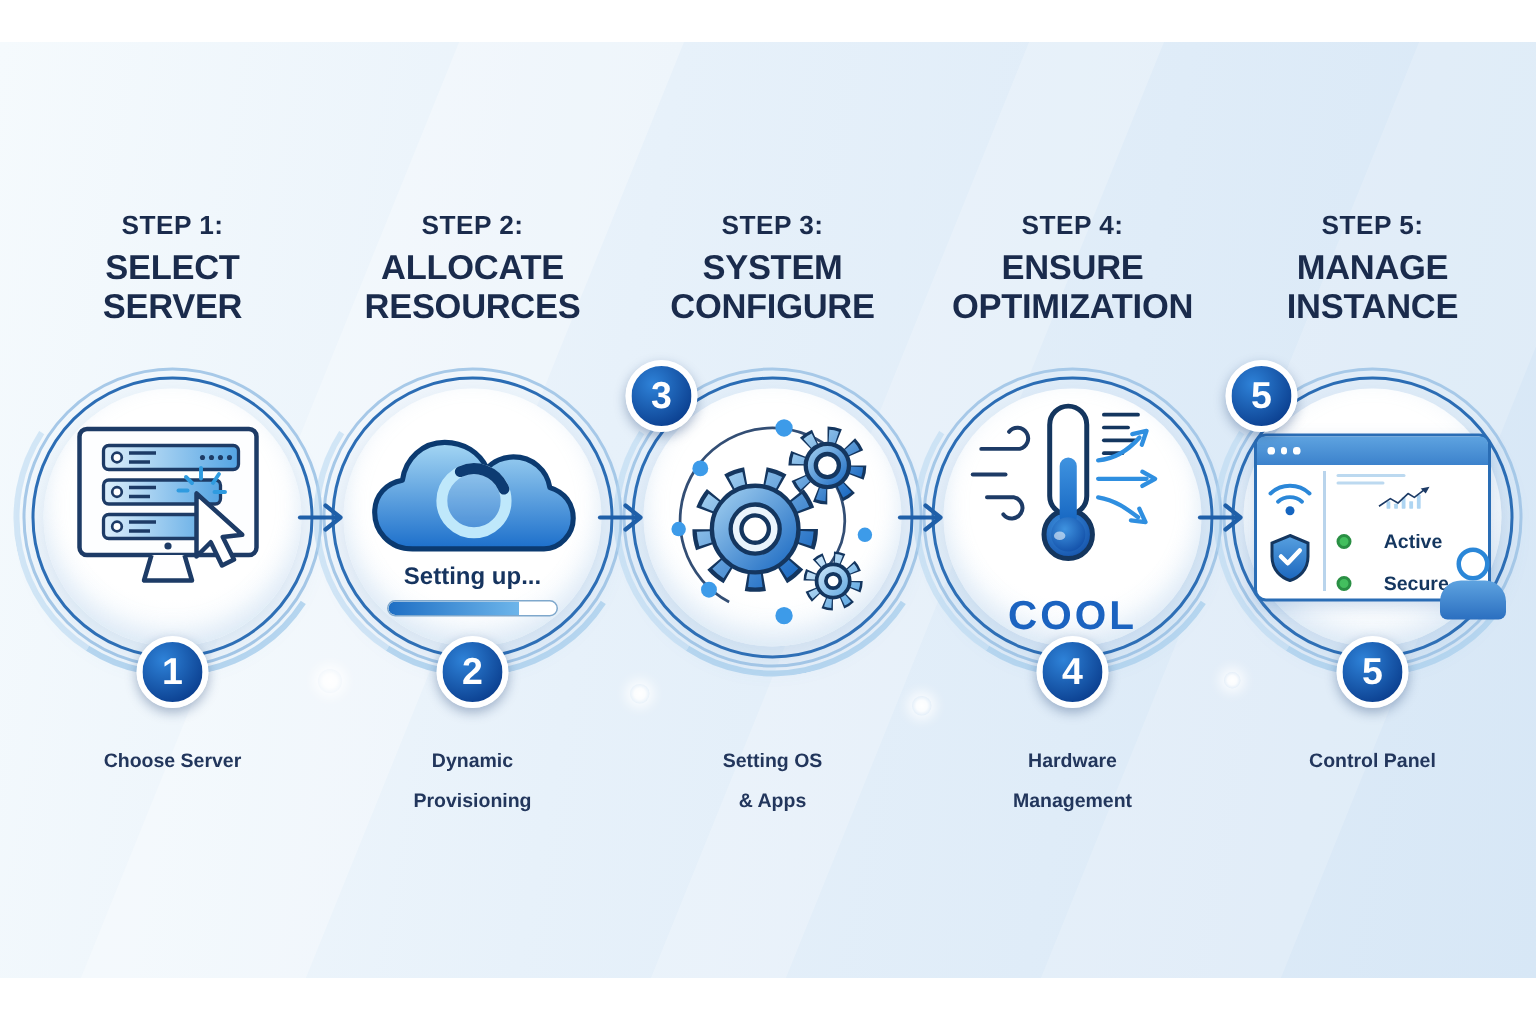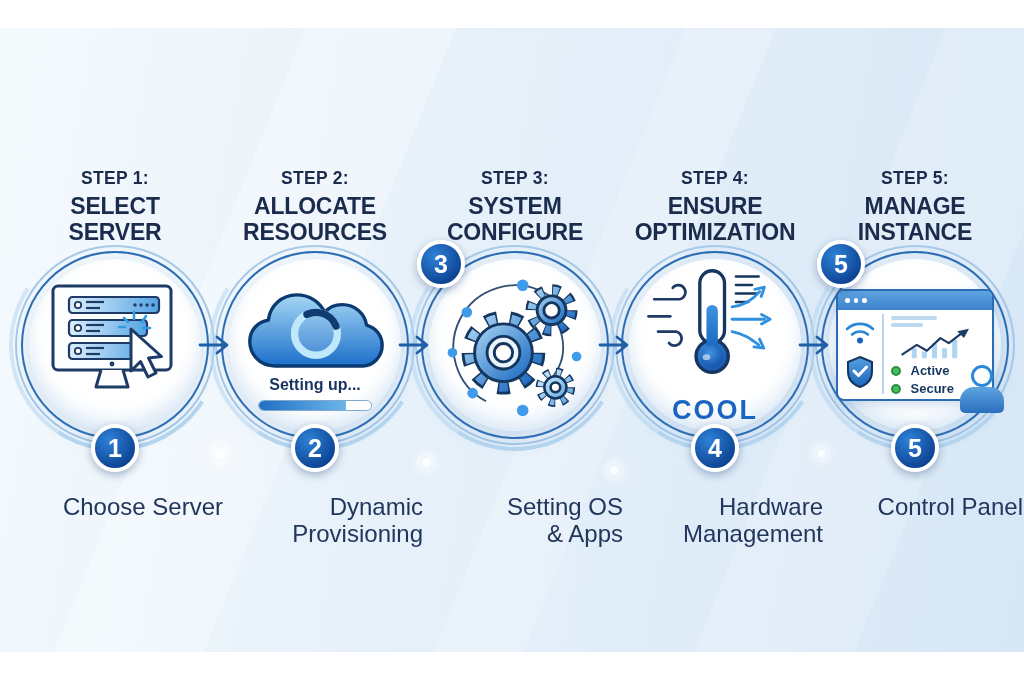--- a/index.html
+++ b/index.html
@@ -12,21 +12,21 @@
     background:linear-gradient(100deg,#f5fafd 0%,#e7f1fa 40%,#d7e7f6 100%);
   }
   .streak{position:absolute;top:0;height:100%;background:rgba(255,255,255,.30);transform:skewX(-22deg);}
   .streak.s1{left:180px;width:150px;}
   .streak.s2{left:560px;width:90px;background:rgba(255,255,255,.22);}
   .streak.s3{left:820px;width:160px;background:rgba(255,255,255,.18);}
 
   .col{position:absolute;width:200px;top:0;height:683px;}
   .col.c1{left:15px}.col.c2{left:215px}.col.c3{left:415px}.col.c4{left:615px}.col.c5{left:815px}
 
-  .heading{position:absolute;top:140px;left:0;width:100%;text-align:center;color:#1a2b4c;margin-top:28px;}
+  .heading{position:absolute;top:140px;left:0;width:100%;text-align:center;color:#1a2b4c;}
   .step-label{font-size:17.5px;font-weight:700;letter-spacing:.3px;margin-bottom:4px;}
   .title-line{font-size:23px;font-weight:800;line-height:1.13;letter-spacing:-.2px;}
 
   .circle-outer{
     position:absolute;top:245px;left:0;width:200px;height:200px;border-radius:50%;
     border:2.5px solid #a7c9e8;box-sizing:border-box;
   }
   .circle-outer .glow-arc{
     position:absolute;inset:-8px;border-radius:50%;
     border:4px solid transparent;border-bottom-color:#b7d7f0;border-left-color:rgba(183,215,240,.55);
@@ -47,22 +47,22 @@
     background:radial-gradient(circle at 35% 30%,#2e82d8,#0b3f8f 80%);
     border:4px solid #ffffff;box-sizing:border-box;
     color:#fff;font-size:25px;font-weight:800;
     display:flex;align-items:center;justify-content:center;
     box-shadow:0 3px 8px rgba(20,55,110,.35);z-index:5;
   }
   .badge.pos-bottom{left:76px;top:424px;}
   .badge.pos-topleft{left:2px;top:240px;}
 
   .caption{
-    position:absolute;top:493px;left:-8px;width:216px;text-align:right;
-    color:#22365c;font-size:24px;font-weight:400;line-height:27px;
+    position:absolute;top:493px;left:-8px;width:216px;text-align:center;
+    color:#22365c;font-size:13px;font-weight:700;line-height:27px;
   }
 
   .arrow{position:absolute;top:333px;width:34px;height:24px;z-index:2;}
   .arrow.a1{left:198px}.arrow.a2{left:398px}.arrow.a3{left:598px}.arrow.a4{left:798px}
 
   .glowdot{position:absolute;border-radius:50%;
     background:radial-gradient(circle,#ffffff 0%,rgba(255,255,255,.85) 40%,rgba(190,220,245,0) 75%);
     box-shadow:0 0 8px 3px rgba(255,255,255,.8);}
 
   
@@ -79,21 +79,21 @@
     border-radius:8px;box-sizing:border-box;box-shadow:0 4px 10px rgba(80,130,190,.25);}
   .panel-header{height:19px;border-radius:5px 5px 0 0;background:linear-gradient(#5ea3e0,#3c82cc);
     display:flex;align-items:center;gap:4px;padding-left:7px;}
   .panel-dot{width:4.5px;height:4.5px;border-radius:50%;background:#fff;}
   .panel-body{display:flex;height:88px;}
   .panel-left{width:44px;display:flex;flex-direction:column;align-items:center;justify-content:space-around;padding:4px 0;}
   .panel-divider{width:1.5px;background:#b9d4ec;margin:4px 0;}
   .panel-right{flex:1;padding:4px 4px 2px 7px;display:flex;flex-direction:column;}
   .ph-line{height:4.5px;border-radius:2px;background:#bcd9f0;margin:1.5px 0;}
   .ph-line.l1{width:46px}.ph-line.l2{width:32px}
-  .status-row{display:flex;align-items:center;gap:10px;margin-top:3px;}
+  .status-row{display:flex;align-items:center;gap:22px;margin-top:13px;}
   .status-dot{width:10px;height:10px;border-radius:50%;background:#43bf5e;border:2px solid #2a8f44;box-sizing:border-box;}
   .status-text{color:#14365f;font-size:13px;font-weight:700;}
   .person{position:absolute;right:-16px;bottom:-18px;width:52px;height:52px;}
   .person .head{position:absolute;left:15px;top:0;width:22px;height:22px;border-radius:50%;
     background:#fff;border:3px solid #2b87d8;box-sizing:border-box;}
   .person .body{position:absolute;left:4px;top:22px;width:44px;height:26px;
     border-radius:14px 14px 5px 5px;background:linear-gradient(#5ea3e0,#2b6fc0);}
 </style>
 </head>
 <body>

